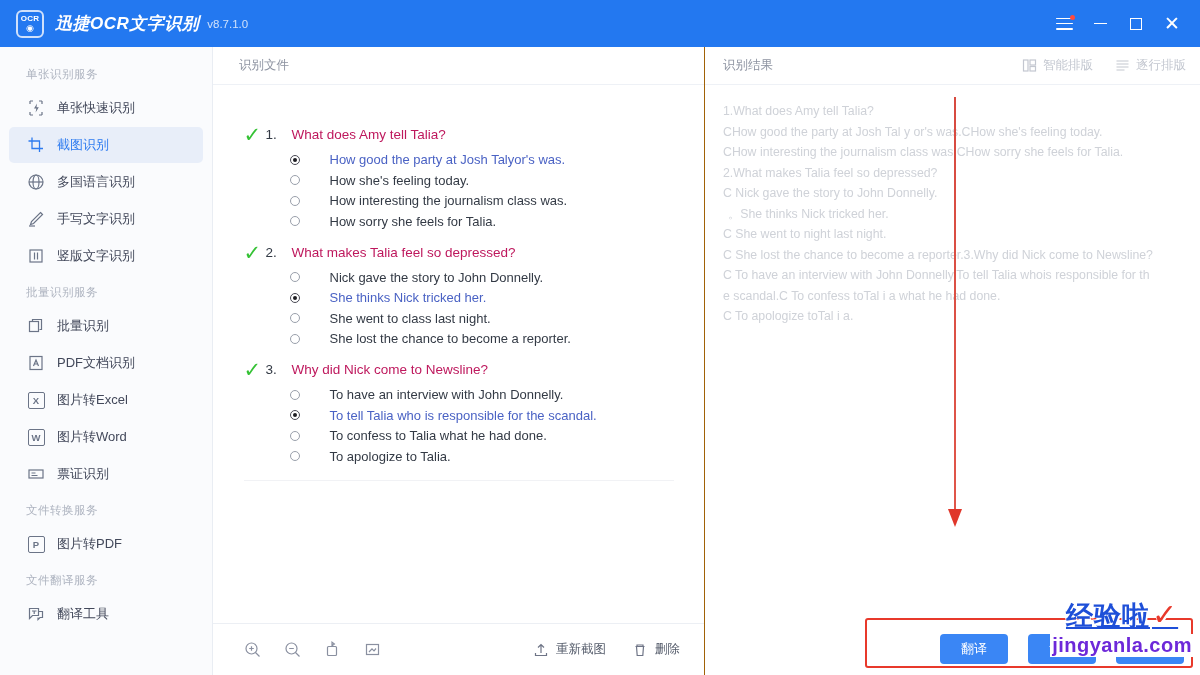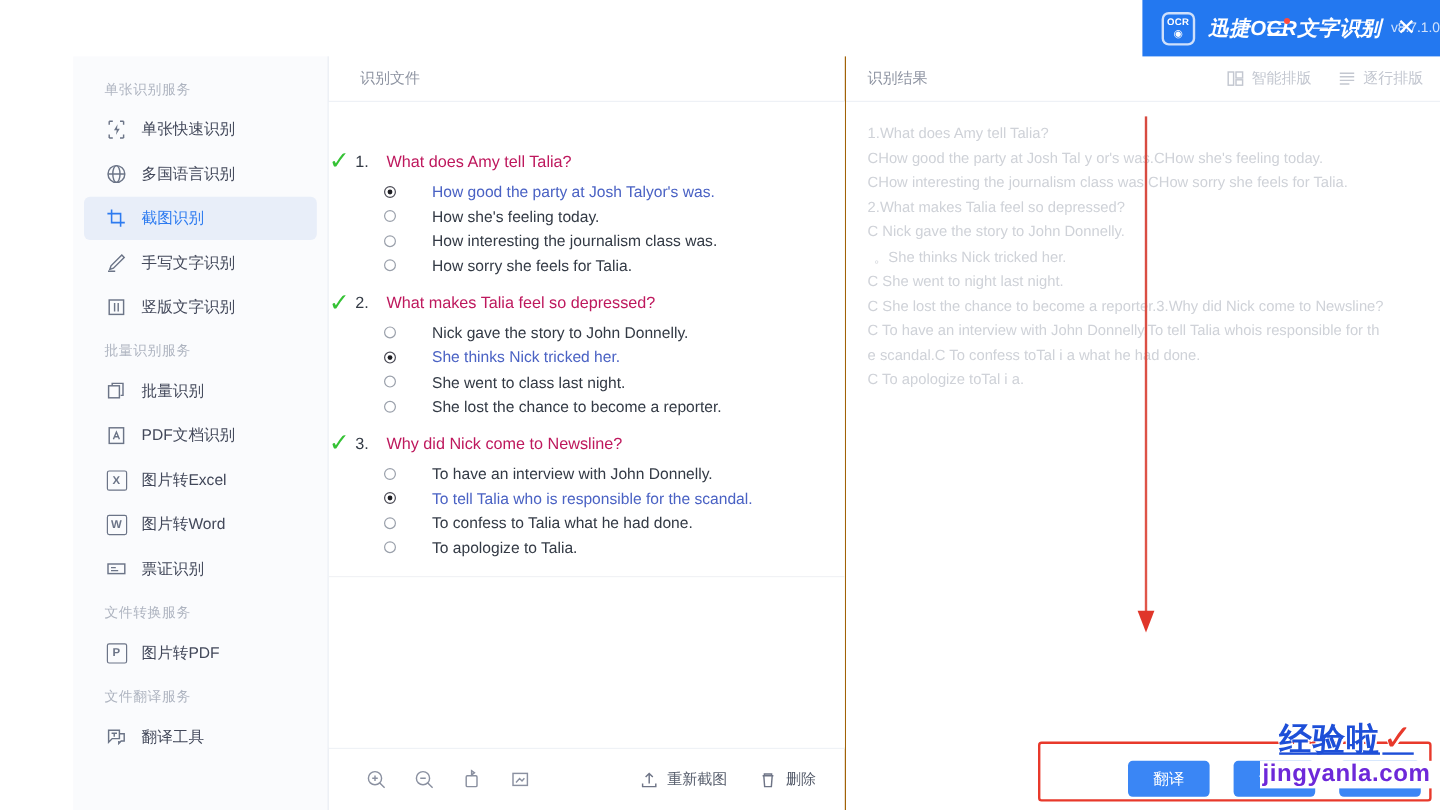--- a/index.html
+++ b/index.html
@@ -1,21 +1,21 @@
 <!DOCTYPE html>
 <html><head>
 <meta charset="utf-8">
 <style>
   * { box-sizing: border-box; margin: 0; padding: 0; }
   html, body {
     width: 1200px; height: 675px;
     font-family: "Liberation Sans", "DejaVu Sans", sans-serif;
     overflow: hidden; background: #ffffff;
   }
-  #app { position: relative; width: 1200px; height: 675px; display: flex; flex-direction: column; align-items: flex-end; }
+  #app { position: relative; width: 1200px; height: 675px; display: flex; flex-direction: column; }
 
   
   .titlebar {
     height: 47px; background: #2378f0; flex: 0 0 47px;
     display: flex; align-items: center; position: relative;
   }
   .logo-box {
     width: 28px; height: 28px; margin-left: 16px; border: 2px solid #cfe0fb;
     border-radius: 6px; display: flex; flex-direction: column;
     align-items: center; justify-content: center; color: #ffffff; line-height: 1;
@@ -171,39 +171,39 @@
       <div class="side-item">
         <span class="side-icon">
           <svg width="18" height="18" viewBox="0 0 18 18" fill="none" stroke="currentColor" stroke-width="1.2">
             <path d="M3 2H6M3 2V5M15 2H12M15 2V5M3 16H6M3 16V13M15 16H12M15 16V13"></path>
             <path d="M10 4.5L7 9.5h2.3L8.6 13.5 11.8 8.3H9.5z" fill="currentColor" stroke="none"></path>
           </svg>
         </span>
         <span>单张快速识别</span>
       </div>
 
+      <div class="side-item active">
+        <span class="side-icon">
+          <svg width="18" height="18" viewBox="0 0 18 18" fill="none" stroke="currentColor" stroke-width="1.3">
+            <path d="M5 1.5V12.5H16"></path>
+              <path d="M1.5 5H12.5V16"></path>
+          </svg>
+        </span>
+        <span>截图识别</span>
+      </div>
+
       <div class="side-item">
         <span class="side-icon">
           <svg width="18" height="18" viewBox="0 0 18 18" fill="none" stroke="currentColor" stroke-width="1.2">
             <circle cx="9" cy="9" r="7"></circle>
               <ellipse cx="9" cy="9" rx="3" ry="7"></ellipse>
               <path d="M2 9h14"></path>
           </svg>
         </span>
         <span>多国语言识别</span>
-      </div>
-
-      <div class="side-item active">
-        <span class="side-icon">
-          <svg width="18" height="18" viewBox="0 0 18 18" fill="none" stroke="currentColor" stroke-width="1.3">
-            <path d="M5 1.5V12.5H16"></path>
-              <path d="M1.5 5H12.5V16"></path>
-          </svg>
-        </span>
-        <span>截图识别</span>
       </div>
 
       <div class="side-item">
         <span class="side-icon">
           <svg width="18" height="18" viewBox="0 0 18 18" fill="none" stroke="currentColor" stroke-width="1.2">
             <path d="M13.5 2.5L15.5 4.5L6.5 13.5L3.5 14.5L4.5 11.5z"></path>
               <path d="M2 16h6"></path>
           </svg>
         </span>
         <span>手写文字识别</span>

